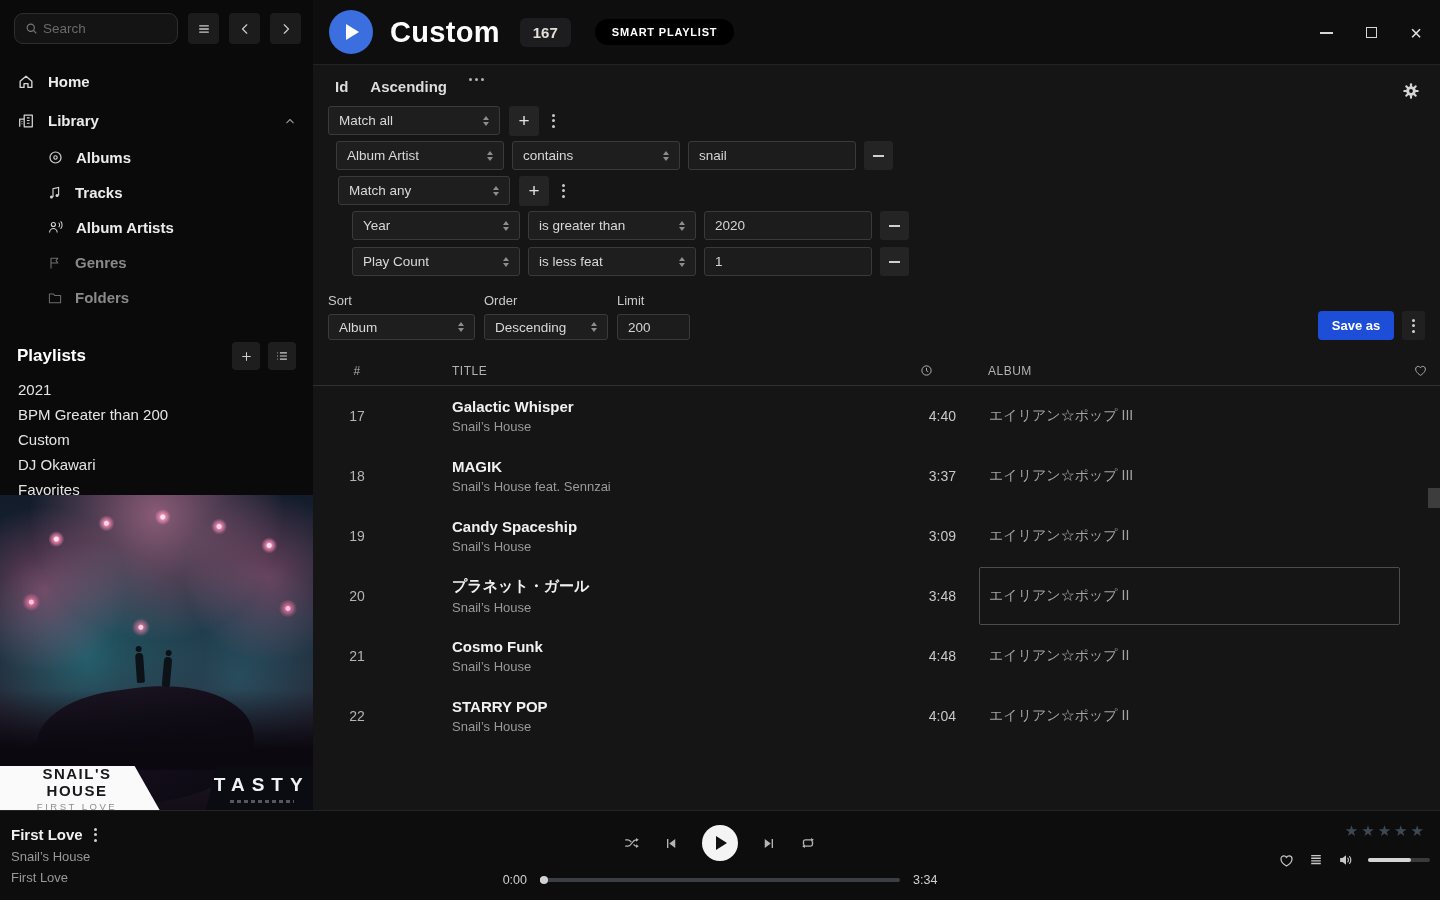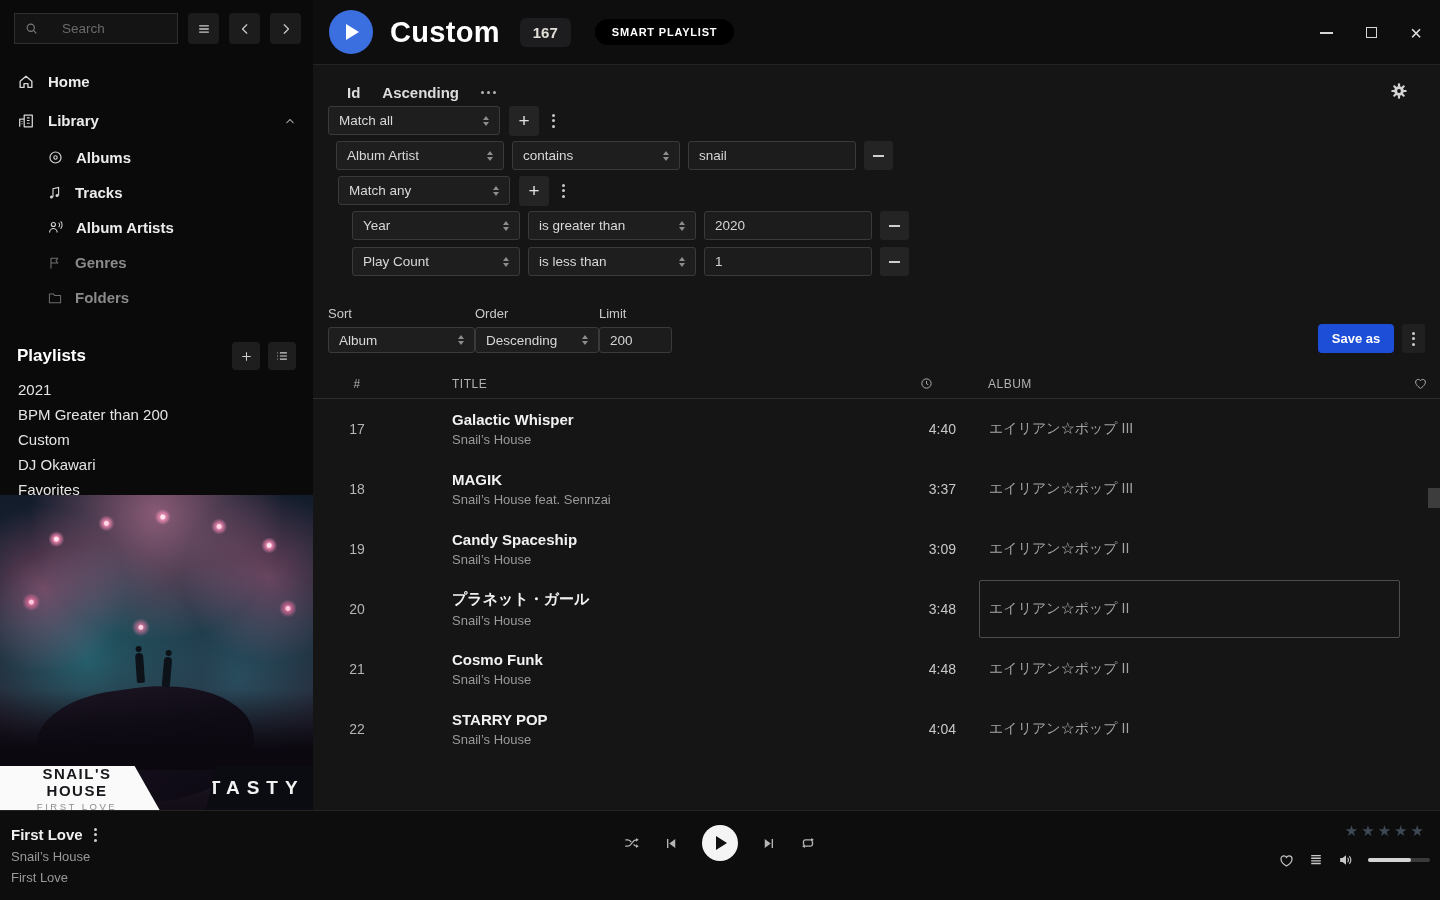--- a/index.html
+++ b/index.html
@@ -2,21 +2,21 @@
 <html><head>
 <meta charset="utf-8">
 <style>
   *{margin:0;padding:0;box-sizing:border-box}
   html,body{width:1440px;height:900px;background:#000;font-family:"Liberation Sans",sans-serif;overflow:hidden}
   .app{position:relative;width:1440px;height:900px;background:#101010;color:#e8e8e8;overflow:hidden}
 
   
   .sidebar{position:absolute;left:0;top:0;width:313px;height:810px;background:#0a0a0a;overflow:hidden}
   .search-row{display:flex;align-items:center;gap:10px;padding:13px 14px 12px}
-  .search-box{width:164px;height:31px;background:#141414;border:1px solid #2e2e2e;border-radius:0;display:flex;align-items:center;gap:23px;padding:0 9px;color:#7a7a7a}
+  .search-box{width:164px;height:31px;background:#141414;border:1px solid #2e2e2e;border-radius:9px;display:flex;align-items:center;gap:4px;padding:0 9px;color:#7a7a7a}
   .search-box input{flex:1;min-width:0;background:transparent;border:none;outline:none;color:#ddd;font-size:13.5px;font-family:inherit}
   .search-box input::placeholder{color:#6a6a6a}
   .icon-btn{width:31px;height:31px;background:#1c1c1c;border-radius:4px;display:flex;align-items:center;justify-content:center;color:#c9c9c9;flex:none}
   .nav{padding-top:6px}
   .nav-item{display:flex;align-items:center;gap:13px;height:39px;padding:0 17px;color:#ececec;font-weight:700;font-size:15px}
   .nav-item .nav-icon{display:flex;color:#d6d6d6}
   .nav-item .nav-label{flex:1}
   .lib-children .nav-item{height:35px;padding-left:47px;gap:12px}
   .nav-item.dimmed{color:#8a8a8a}
   .nav-item.dimmed .nav-icon{color:#6e6e6e}
@@ -47,39 +47,39 @@
   .rock{position:absolute;left:38px;top:192px;width:216px;height:116px;background:linear-gradient(160deg,#1b1522,#0d0913);border-radius:38% 52% 45% 40%;transform:rotate(-8deg)}
   .ground{position:absolute;left:0;bottom:40px;width:100%;height:80px;background:linear-gradient(180deg,transparent,#0b0810 75%)}
   .fig{position:absolute;width:8px;height:30px;background:#0d1118;border-radius:4px 4px 2px 2px}
   .fig::before{content:"";position:absolute;top:-7px;left:1px;width:6px;height:6px;border-radius:50%;background:#0d1118}
   .fig.f1{left:136px;top:158px;transform:rotate(-4deg)}
   .fig.f2{left:163px;top:162px;transform:rotate(5deg)}
   .cover-banner{position:absolute;left:0;bottom:0;width:100%;height:44px}
   .banner-white{position:absolute;inset:0;background:#fafafa;clip-path:polygon(0 0,43% 0,51% 100%,0 100%);display:flex;flex-direction:column;justify-content:center;padding-left:18px}
   .banner-artist{font-size:15px;font-weight:800;letter-spacing:1.5px;color:#17171c;width:118px;text-align:center}
   .banner-album{font-size:9.5px;letter-spacing:2.5px;color:#8d8d93;width:118px;text-align:center;margin-top:2px}
-  .banner-dark{position:absolute;right:0;top:0;height:100%;width:36%;background:#0b0c12;clip-path:polygon(14% 0,100% 0,100% 100%,5% 100%);display:flex;flex-direction:row;align-items:center;justify-content:center}
+  .banner-dark{position:absolute;right:0;top:0;height:100%;width:36%;background:#0b0c12;clip-path:polygon(14% 0,100% 0,100% 100%,5% 100%);display:flex;flex-direction:column;align-items:center;justify-content:center}
   .banner-mark{font-size:19px;font-weight:600;letter-spacing:7px;color:#f2f2f2;margin-left:10px}
   .banner-sub{width:64px;height:3px;margin-top:4px;margin-left:10px;background:repeating-linear-gradient(90deg,#55565e 0 4px,transparent 4px 7px)}
 
   
   .main{position:absolute;left:313px;top:0;width:1127px;height:810px;background:#151515;overflow:hidden}
   .main-header{position:relative;height:65px;background:#0e0e0e;border-bottom:1px solid #232323;display:flex;align-items:center;padding:0 16px}
   .play-circle{width:44px;height:44px;border-radius:50%;background:#3b6fe0;display:flex;align-items:center;justify-content:center;margin-right:17px;flex:none}
   .play-tri{width:0;height:0;border-left:13px solid #fff;border-top:8px solid transparent;border-bottom:8px solid transparent;margin-left:3px}
   .page-title{font-size:29px;font-weight:800;color:#fff;letter-spacing:.3px;margin-right:20px}
   .count-badge{background:#1d1d20;border-radius:6px;padding:6px 13px;font-size:15px;font-weight:700;color:#e3ded7;margin-right:24px}
   .smart-badge{background:#000;border-radius:15px;padding:7px 17px;font-size:11px;font-weight:800;letter-spacing:.8px;color:#fff}
   .win-controls{position:absolute;right:16px;top:0;height:65px;display:flex;align-items:center;gap:29px;color:#d6d6d6}
   .wc{display:flex;align-items:center;justify-content:center;width:16px;height:16px}
   .wc-min{width:13px;height:2px;background:#d6d6d6}
   .wc-max{width:11px;height:11px;border:1.5px solid #d6d6d6}
   .wc-close{font-size:20px;line-height:1;color:#e2e2e2}
 
-  .sortbar{position:relative;display:flex;align-items:center;gap:22px;height:28px;margin:13px 12px 0;padding:0 22px}
+  .sortbar{position:relative;display:flex;gap:22px;height:28px;margin:13px 0 0;padding:0 22px}
   .sort-field,.sort-dir{font-size:15px;font-weight:700;color:#dcdcdc}
   .gear{position:absolute;right:20px;top:4px;display:flex}
 
   .qe{padding:0 0 0 0}
   .qe-header{display:flex;align-items:center;gap:22px;height:28px;margin:20px 0 10px;padding-left:18px}
   .qe-collapse{width:32px;height:28px;background:#1d1d1d;border-radius:4px;display:flex;align-items:center;justify-content:center;color:#b9b9b9}
   .qe-title{font-size:15px;color:#e2e2e2}
   .qe-row{display:flex;align-items:center;height:29px;margin-bottom:6px}
   .qe-row.gap7{margin-bottom:7px}
   .ml15{margin-left:15px}.ml23{margin-left:23px}.ml25{margin-left:25px}.ml39{margin-left:39px}
@@ -91,21 +91,21 @@
   .spin .dn{border-top:4px solid #8d8d8d}
   .plus-btn{width:30px;height:30px;background:#242424;border-radius:3px;display:flex;align-items:center;justify-content:center;color:#e0e0e0;font-size:19px;font-weight:400;margin-left:9px}
   .minus-btn{width:29px;height:29px;background:#242424;border-radius:3px;display:flex;align-items:center;justify-content:center;margin-left:8px}
   .minus-bar{width:11px;height:2px;background:#cfcfcf}
   .vdots{display:inline-flex;flex-direction:column;gap:2.5px;margin-left:13px}
   .vdots i,.hdots i{width:3px;height:3px;border-radius:50%;background:currentColor;display:block}
   .hdots{display:inline-flex;gap:3px;color:#b5b5b5}
   .value-input{height:29px;background:#1c1c1c;border:1px solid #3a3a3a;border-radius:3px;padding:0 10px;font-size:13.5px;color:#d5d5d5;font-family:inherit;outline:none;margin-left:8px}
   .value-input.w168{width:168px}.value-input.w73{width:73px}
 
-  .sol{position:relative;display:flex;margin:30px 0 0;padding-left:15px;height:47px}
+  .sol{position:relative;display:flex;gap:9px;margin:17px 0 0;padding-left:15px;height:47px}
   .sol-col{display:flex;flex-direction:column;gap:6px}
   .sol-label{font-size:13px;color:#c9c9c9}
   .save-btn{position:absolute;right:46px;bottom:0;width:76px;height:29px;background:#1d4ed8;border-radius:4px;display:flex;align-items:center;justify-content:center;font-size:13px;font-weight:700;color:#fff}
   .sol-kebab{position:absolute;right:15px;bottom:0;width:23px;height:29px;background:#202020;border-radius:3px;display:flex;align-items:center;justify-content:center;color:#cfcfcf}
   .sol-kebab .vdots{margin-left:0}
 
   
   .thead{display:flex;align-items:center;height:30px;margin-top:16px;border-bottom:1px solid #2f2f2f;color:#b2b2b2;font-size:12px;letter-spacing:.5px}
   .c-num{width:40px;margin-left:24px;text-align:center;flex:none}
   .c-art{width:40px;margin-left:19px;flex:none}
@@ -445,21 +445,21 @@
 
       <div class="qe-row ml39">
         <div class="select w168">
           <span>Play Count</span>
           <span class="spin">
               <b class="up"></b>
               <b class="dn"></b>
             </span>
         </div>
         <div class="select w168" style="margin-left:8px">
-          <span>is less than</span>
+          <span>is less feat</span>
           <span class="spin">
               <b class="up"></b>
               <b class="dn"></b>
             </span>
         </div>
         <input class="value-input w168" value="1" style="">
         <span class="minus-btn">
             <span class="minus-bar"></span>
           </span>
       </div>
@@ -634,20 +634,28 @@
       </span>
       <span>
         <svg width="18" height="18" viewBox="0 0 20 20">
           <path d="M5 12V8.5C5 7.4 5.9 6.5 7 6.5h8.5M15 8v3.5c0 1.1-.9 2-2 2H4.5" fill="none" stroke="currentColor" stroke-width="1.5"></path>
           <path d="M13.5 4.5 16.5 6.5 13.5 8.5z" fill="currentColor"></path>
           <path d="M6.5 11.5 3.5 13.5 6.5 15.5z" fill="currentColor"></path>
         </svg>
       </span>
     </div>
 
+    <div class="pb-progress">
+      <span class="pb-time left">0:00</span>
+      <div class="bar">
+        <div class="bar-fill" id="progress-fill" style="width: 0.5%;"></div>
+        <div class="bar-knob" id="progress-knob" style="left: 0.5%;"></div>
+      </div>
+      <span class="pb-time">3:34</span>
+    </div>
 
     <div class="stars" id="rating-stars">
         <span style="color: rgb(61, 72, 84);">★</span>
         <span style="color: rgb(61, 72, 84);">★</span>
         <span style="color: rgb(61, 72, 84);">★</span>
         <span style="color: rgb(61, 72, 84);">★</span>
         <span style="color: rgb(61, 72, 84);">★</span>
       </div>
 
     <div class="pb-right-icons">

